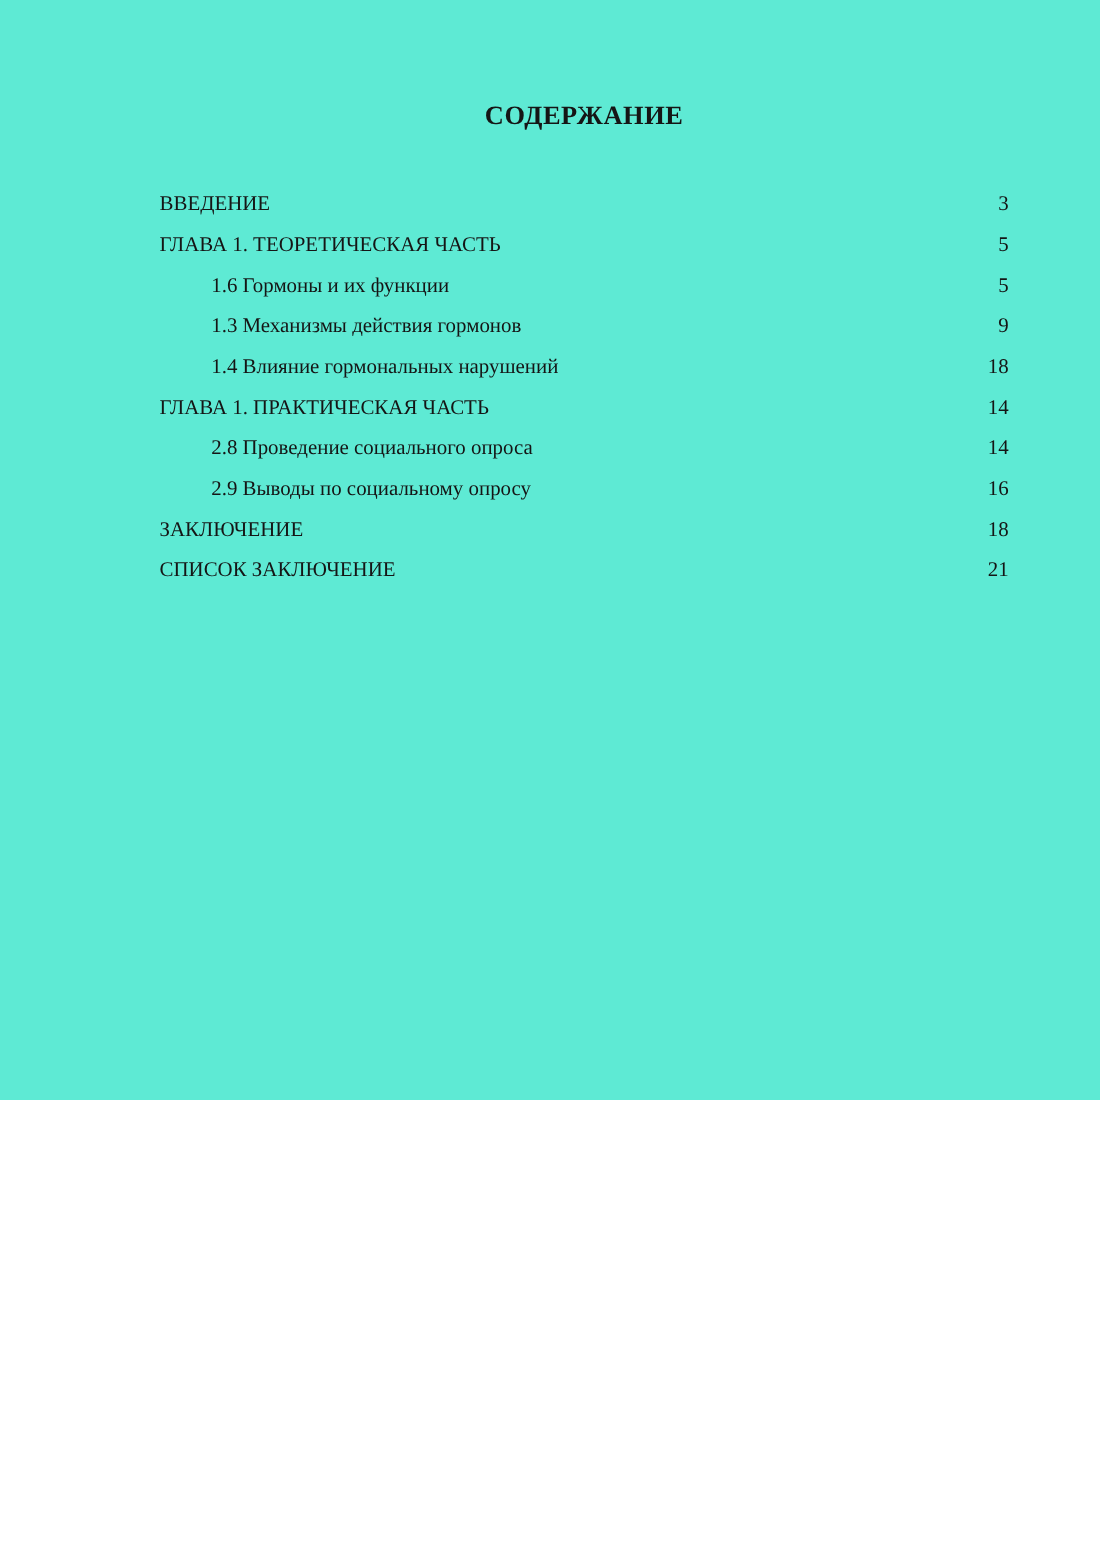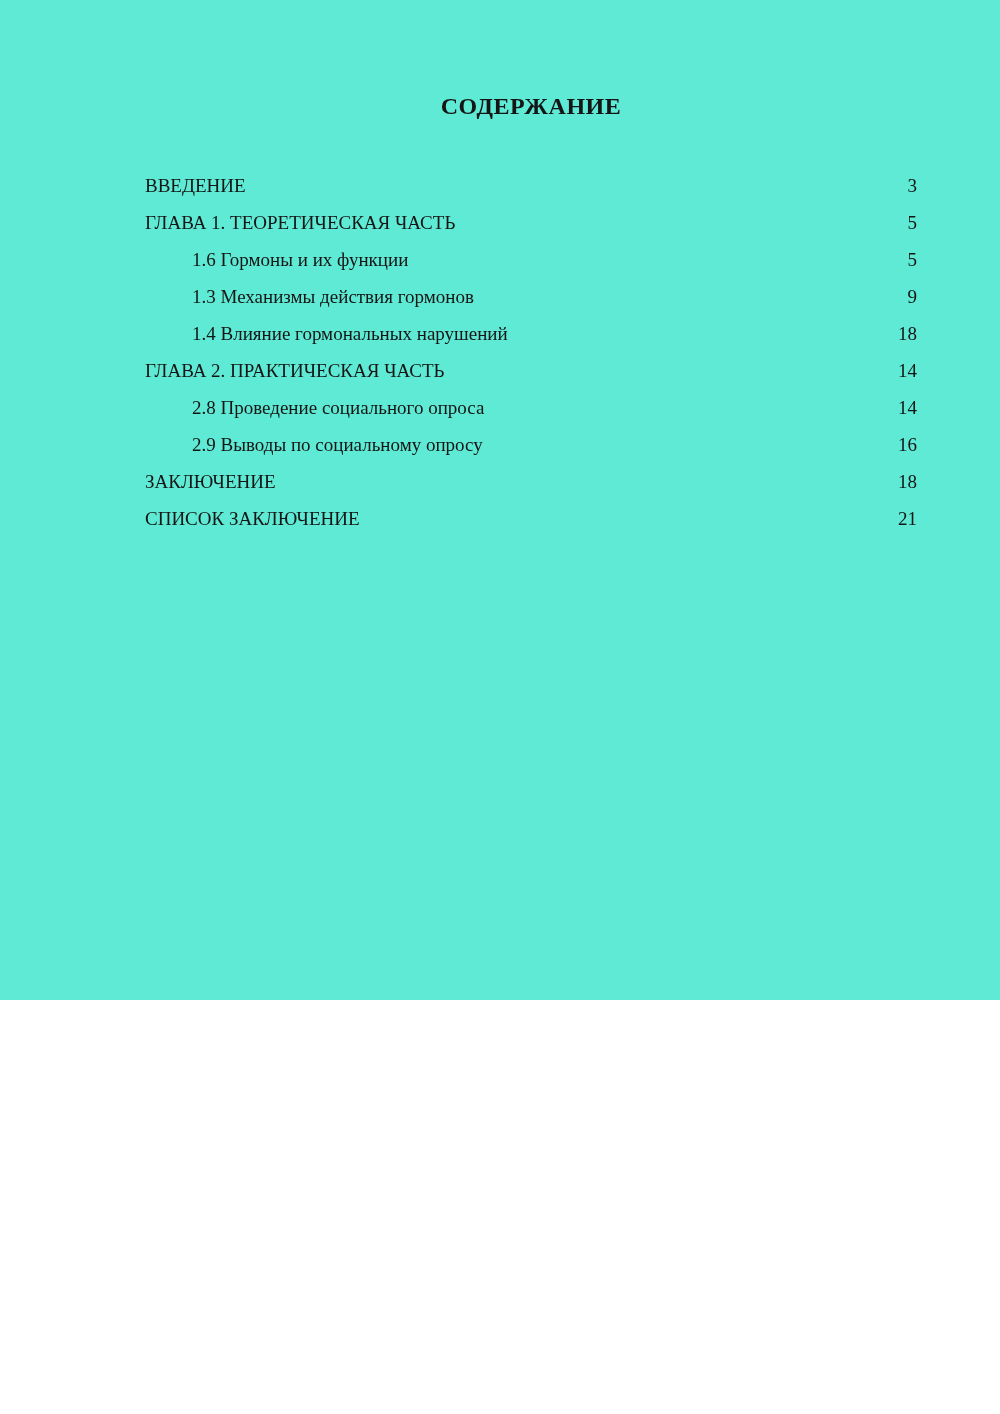--- a/index.html
+++ b/index.html
@@ -84,21 +84,21 @@
       </div>
       <div class="toc-row indented">
         <span class="toc-label">1.3 Механизмы действия гормонов</span>
         <span class="toc-page">9</span>
       </div>
       <div class="toc-row indented">
         <span class="toc-label">1.4 Влияние гормональных нарушений</span>
         <span class="toc-page">18</span>
       </div>
       <div class="toc-row">
-        <span class="toc-label">ГЛАВА 2. ПРАКТИЧЕСКАЯ ЧАСТЬ</span>
+        <span class="toc-label">ГЛАВА 1. ПРАКТИЧЕСКАЯ ЧАСТЬ</span>
         <span class="toc-page">14</span>
       </div>
       <div class="toc-row indented">
         <span class="toc-label">2.8 Проведение социального опроса</span>
         <span class="toc-page">14</span>
       </div>
       <div class="toc-row indented">
         <span class="toc-label">2.9 Выводы по социальному опросу</span>
         <span class="toc-page">16</span>
       </div>

